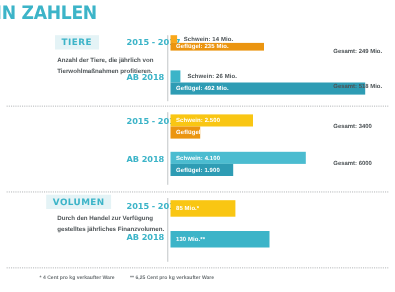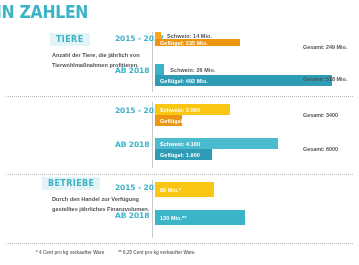--- a/index.html
+++ b/index.html
@@ -151,21 +151,21 @@
         </div>
         <div class="bar" style="top: 51px; height: 11px; width: 57px; background: rgb(46, 156, 180);">
           <span class="bar-label">Geflügel: 1.900</span>
         </div>
         <div class="total" style="left: 185px; top: 48px;">Gesamt: 6000</div>
       </div>
   </div>
 
   <div class="section" id="sec-finanz">
     <div class="label-col">
-      <span class="cat-badge l2">BETRIEBE</span>
+      <span class="cat-badge l2">VOLUMEN</span>
       <div class="cat-desc">Durch den Handel zur Verfügung gestelltes jährliches Finanzvolumen.</div>
     </div>
     <div class="chart">
         <div class="axis" style="top: 4px; height: 58px;"></div>
         <div class="period" style="top: 7px;">2015 - 2017</div>
         <div class="bar" style="top: 6px; height: 15px; width: 58.8462px; background: rgb(249, 198, 19);">
           <span class="bar-label">85 Mio.*</span>
         </div>
         <div class="period" style="top: 35px;">AB 2018</div>
         <div class="bar" style="top: 34px; height: 15px; width: 90px; background: rgb(60, 180, 200);">

